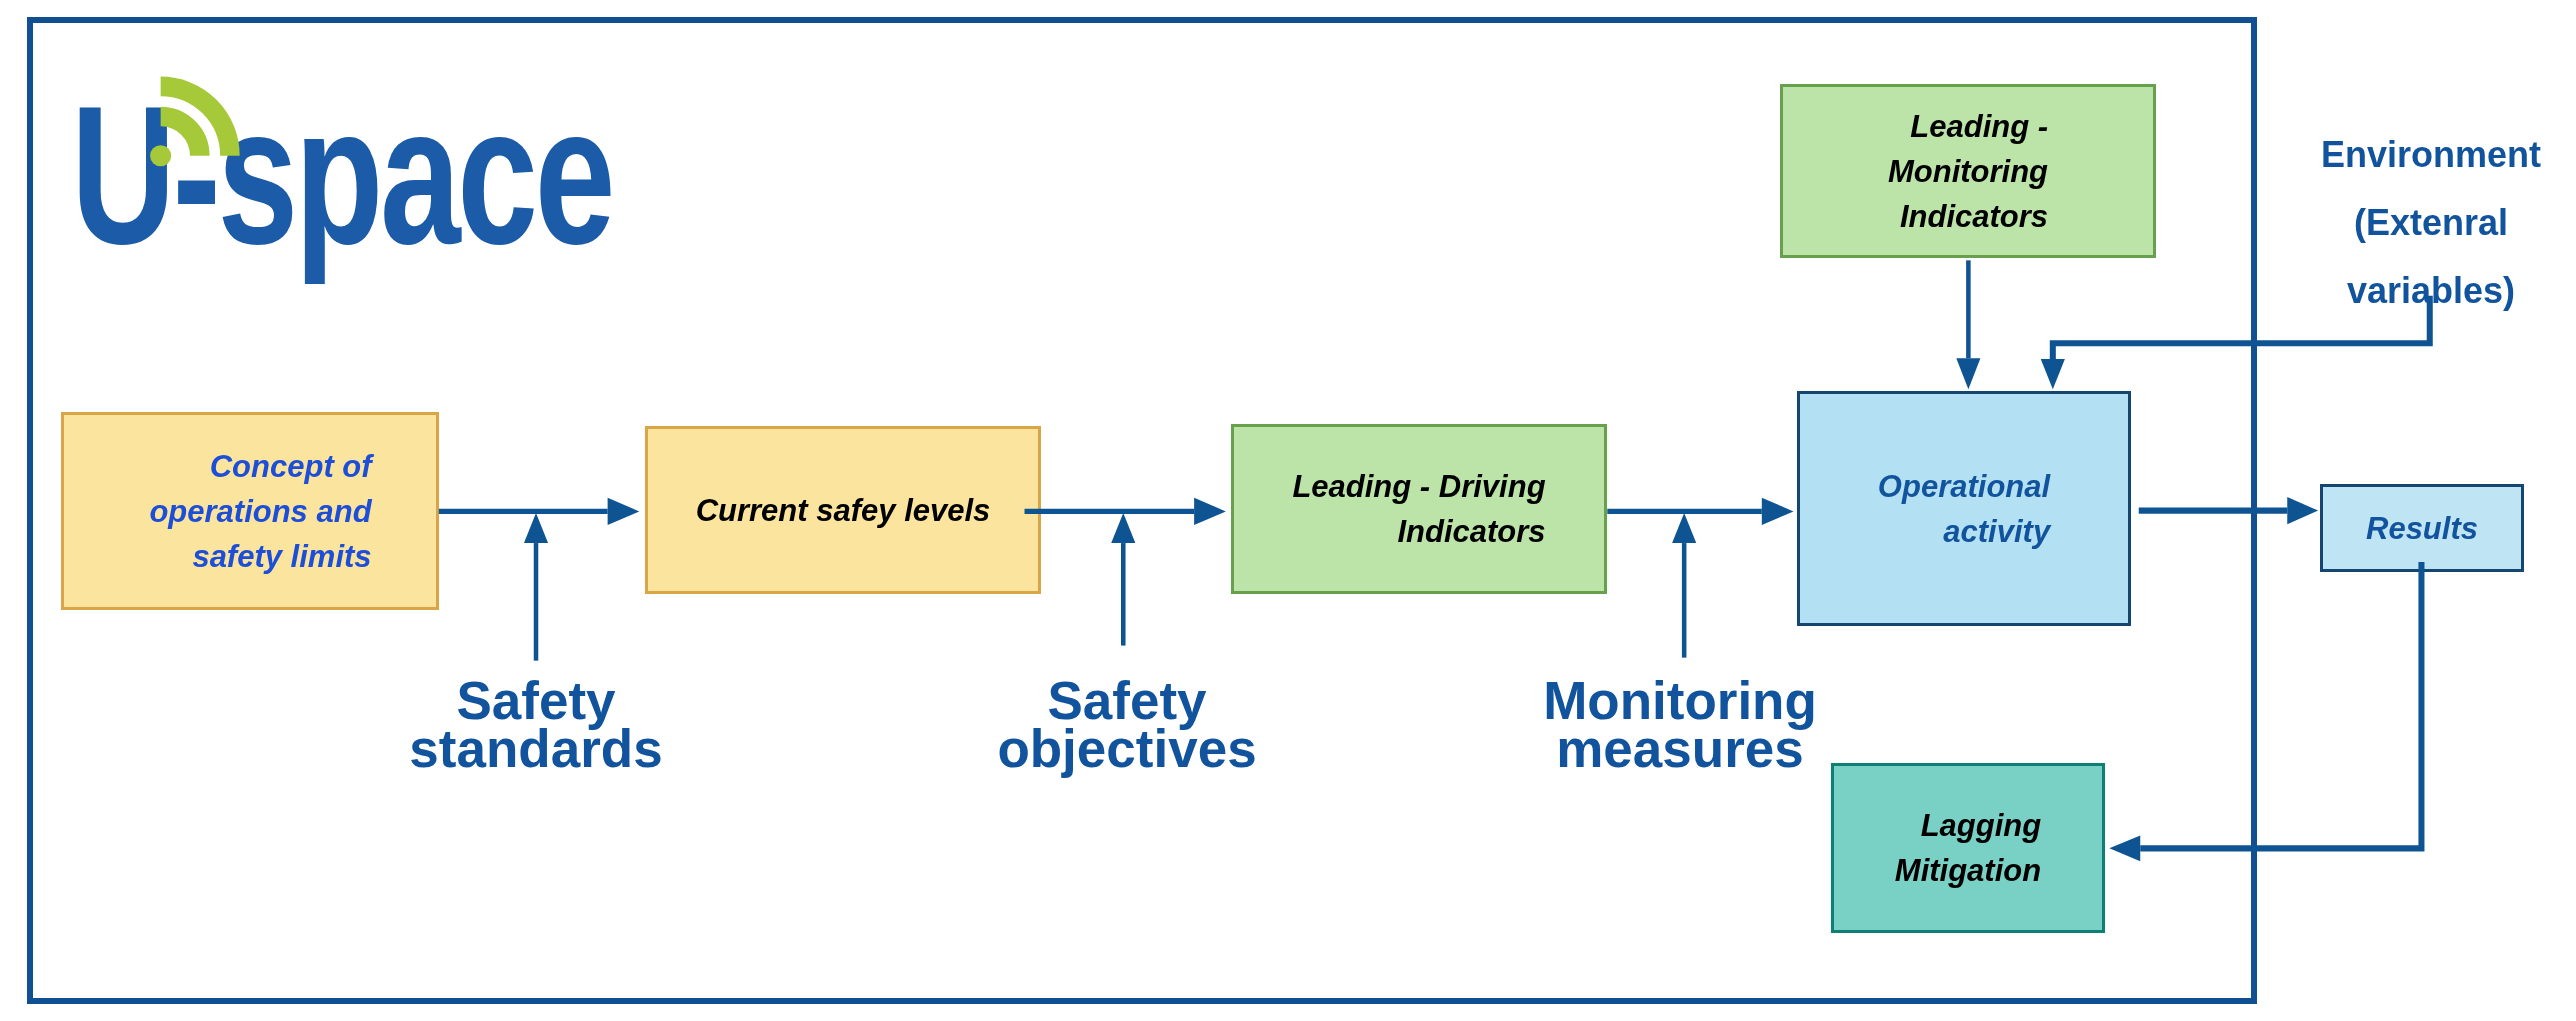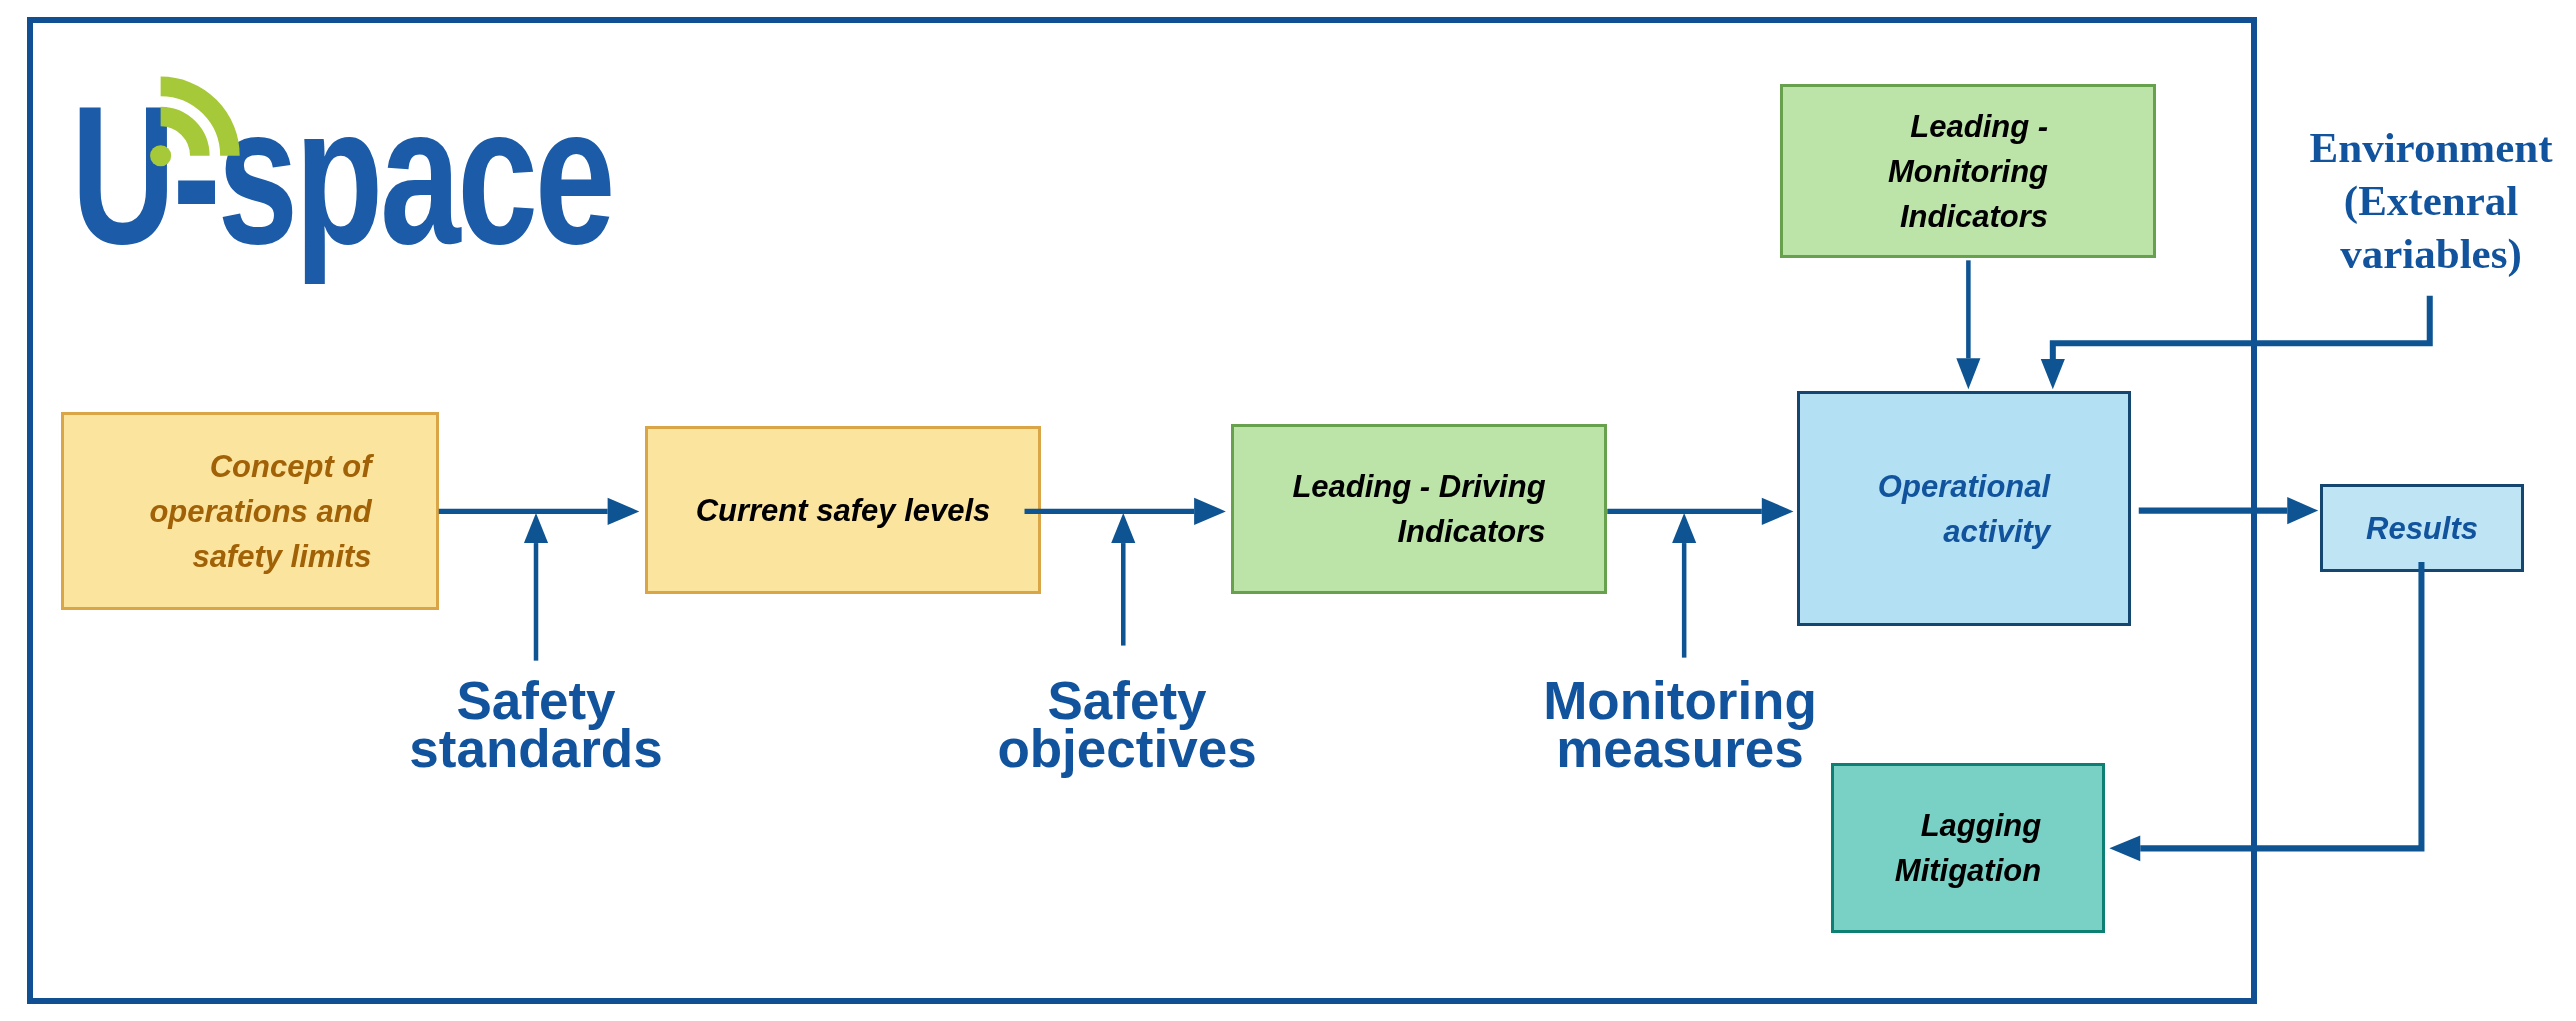--- a/index.html
+++ b/index.html
@@ -26,21 +26,21 @@
   .box-operational{left:1797px;top:391px;width:334px;height:235px;border-width:3.8px;}
   .box-results{left:2320px;top:484px;width:204px;height:88px;border-width:3.8px;}
   .box-lagging{left:1831px;top:763px;width:274px;height:170px;border-width:3.8px;}
   .blue-label{
     position:absolute;z-index:4;text-align:center;font-weight:700;
     font-size:53px;line-height:48px;color:#11539C;white-space:pre-line;
   }
   .lbl-standards{left:385px;top:677px;width:302px;}
   .lbl-objectives{left:976px;top:677px;width:302px;}
   .lbl-mitigation{left:1529px;top:677px;width:302px;}
-  .lbl-environment{left:2288px;top:121px;width:286px;font-size:43px;line-height:53px;font-family:Liberation Serif, serif;}
+  .lbl-environment{left:2288px;top:121px;width:286px;font-size:36px;line-height:68px;}
   .logo{position:absolute;left:71px;top:78px;z-index:2;}
   .logo-text{
     display:block;font-weight:700;font-size:196px;line-height:1;letter-spacing:-4.5px;
     color:#1B5BA8;transform:scaleX(0.74);transform-origin:left top;
   }
   .logo-arcs{position:absolute;left:42px;top:-33px;width:151px;height:128px;}
 </style>
 </head>
 <body>
 
@@ -79,21 +79,21 @@
       <polygon points="711,680 695,720 727,720"></polygon>
       <polygon points="1490,680 1474,720 1506,720"></polygon>
       <polygon points="2234,680 2218,720 2250,720"></polygon>
       <polygon points="2611,516 2595,475 2627,475"></polygon>
       <polygon points="2723,516 2707,476 2739,476"></polygon>
       <polygon points="3075,677 3034,659 3034,695"></polygon>
       <polygon points="2798,1125 2839,1108 2839,1142"></polygon>
     </g>
   </svg>
 
-  <div class="box box-concept" style="background: rgb(251, 228, 158); border-color: rgb(217, 165, 71); color: #a16207; padding-left: 21px;">
+  <div class="box box-concept" style="background: rgb(251, 228, 158); border-color: rgb(217, 165, 71); color: #1d4ed8; padding-left: 21px;">
     <span>Concept of
 operations and
 safety limits</span>
   </div>
   <div class="box box-current" style="background: rgb(251, 228, 158); border-color: rgb(217, 165, 71); color: rgb(0, 0, 0);">
     <span>Current safey levels</span>
   </div>
   <div class="box box-driving" style="background: rgb(188, 227, 168); border-color: rgb(103, 161, 78); color: rgb(0, 0, 0);">
     <span>Leading - Driving
 Indicators</span>

